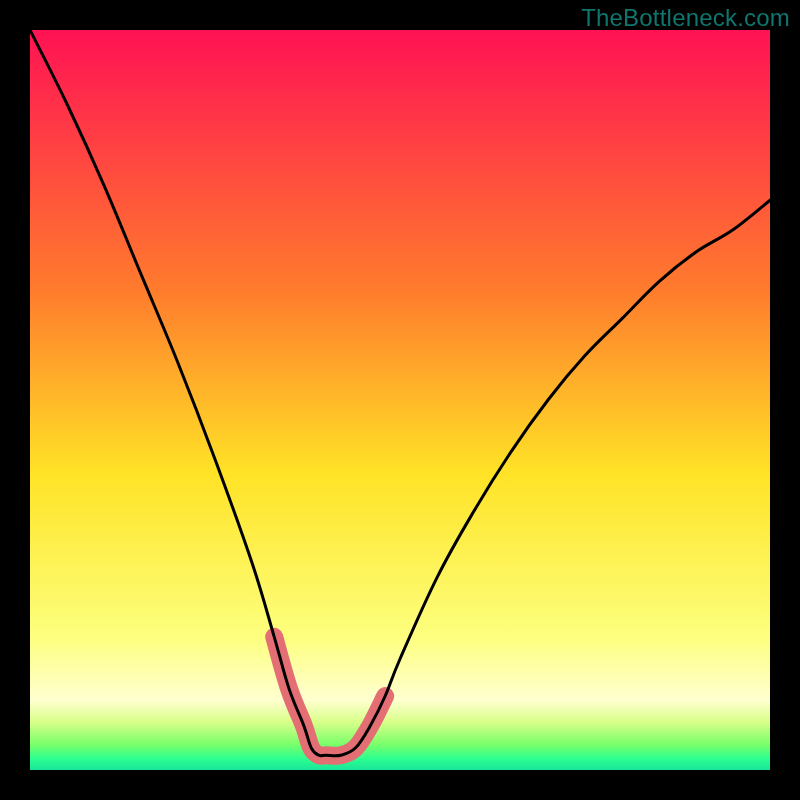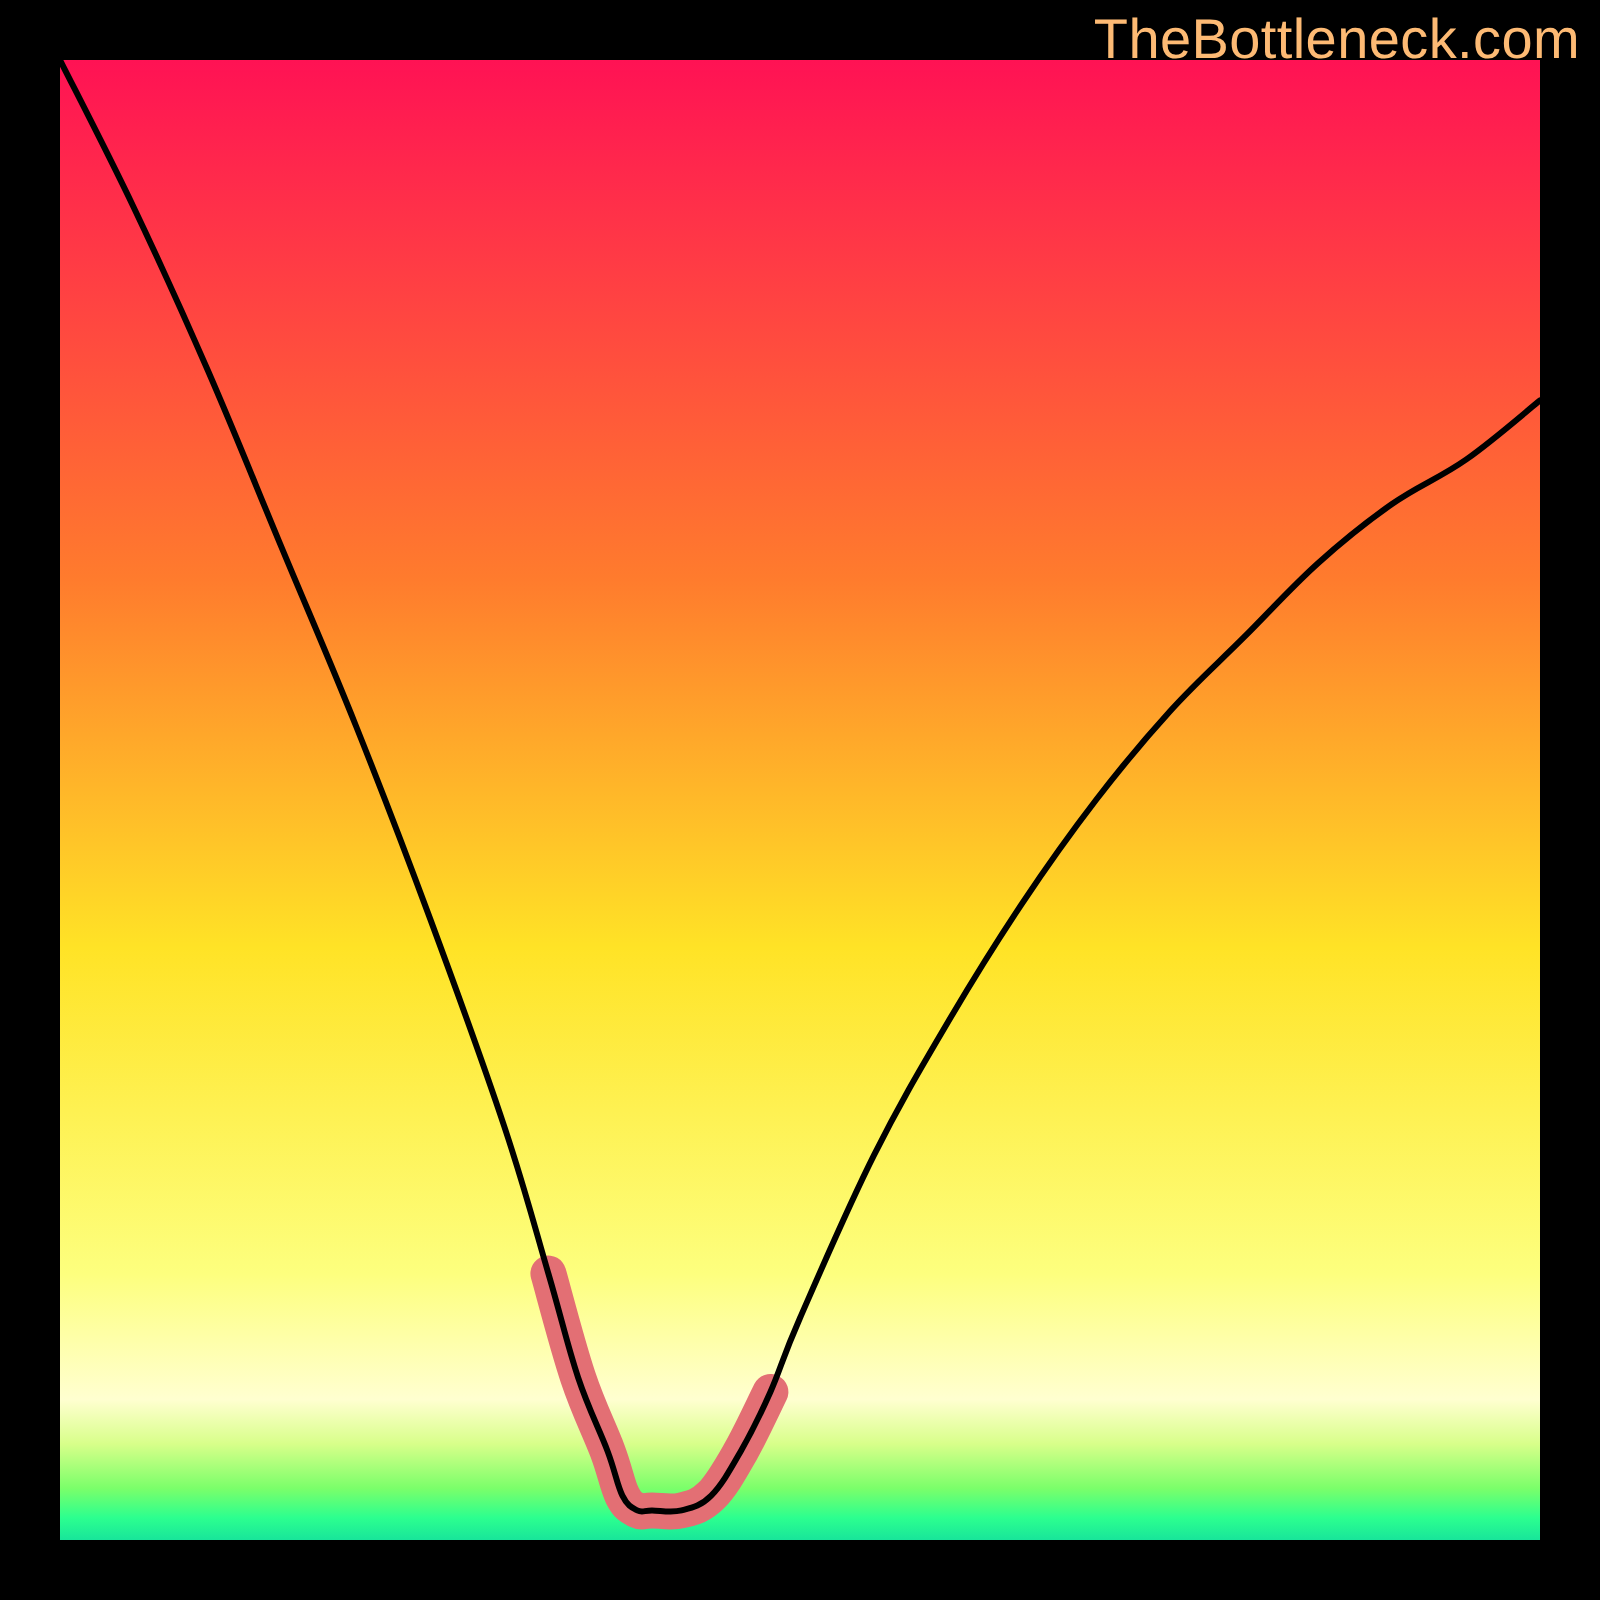--- a/index.html
+++ b/index.html
@@ -23,22 +23,22 @@
     left: 30px;
     top: 30px;
     width: 740px;
     height: 740px;
     overflow: hidden;
   }
   .watermark {
     position: absolute;
     top: 4px;
     right: 10px;
-    color: #fdba74;
-    font-size: 28px;
+    color: #0f766e;
+    font-size: 24px;
     font-weight: 500;
     letter-spacing: 0.2px;
   }
   svg {
     position: absolute;
     left: 0;
     top: 0;
   }
 </style>
 </head>

